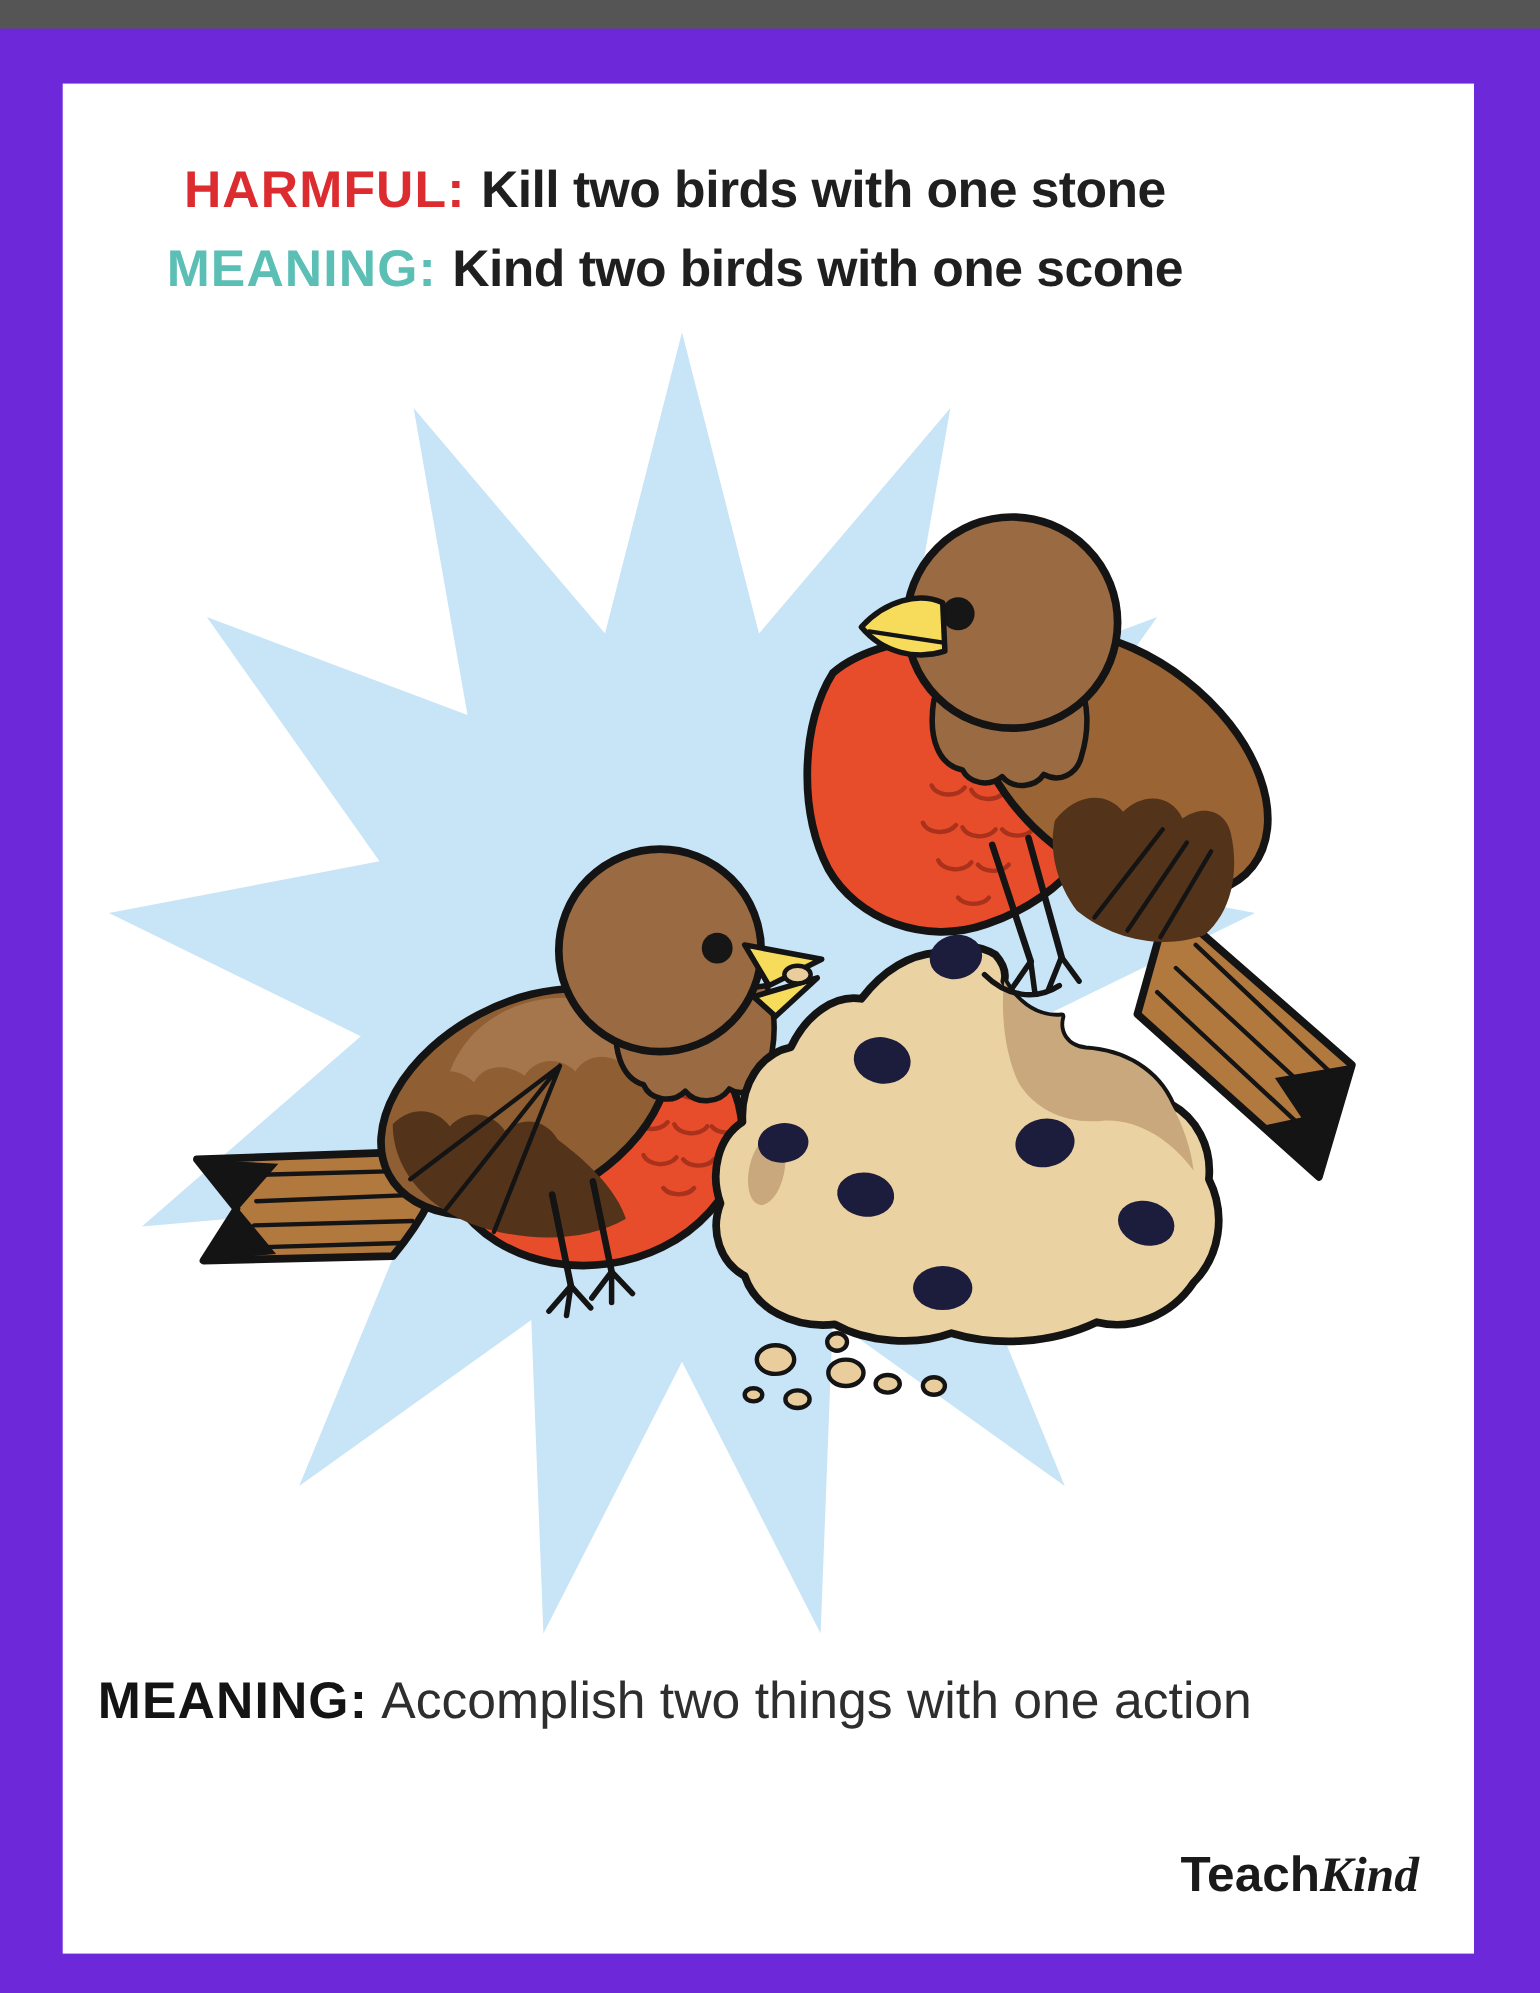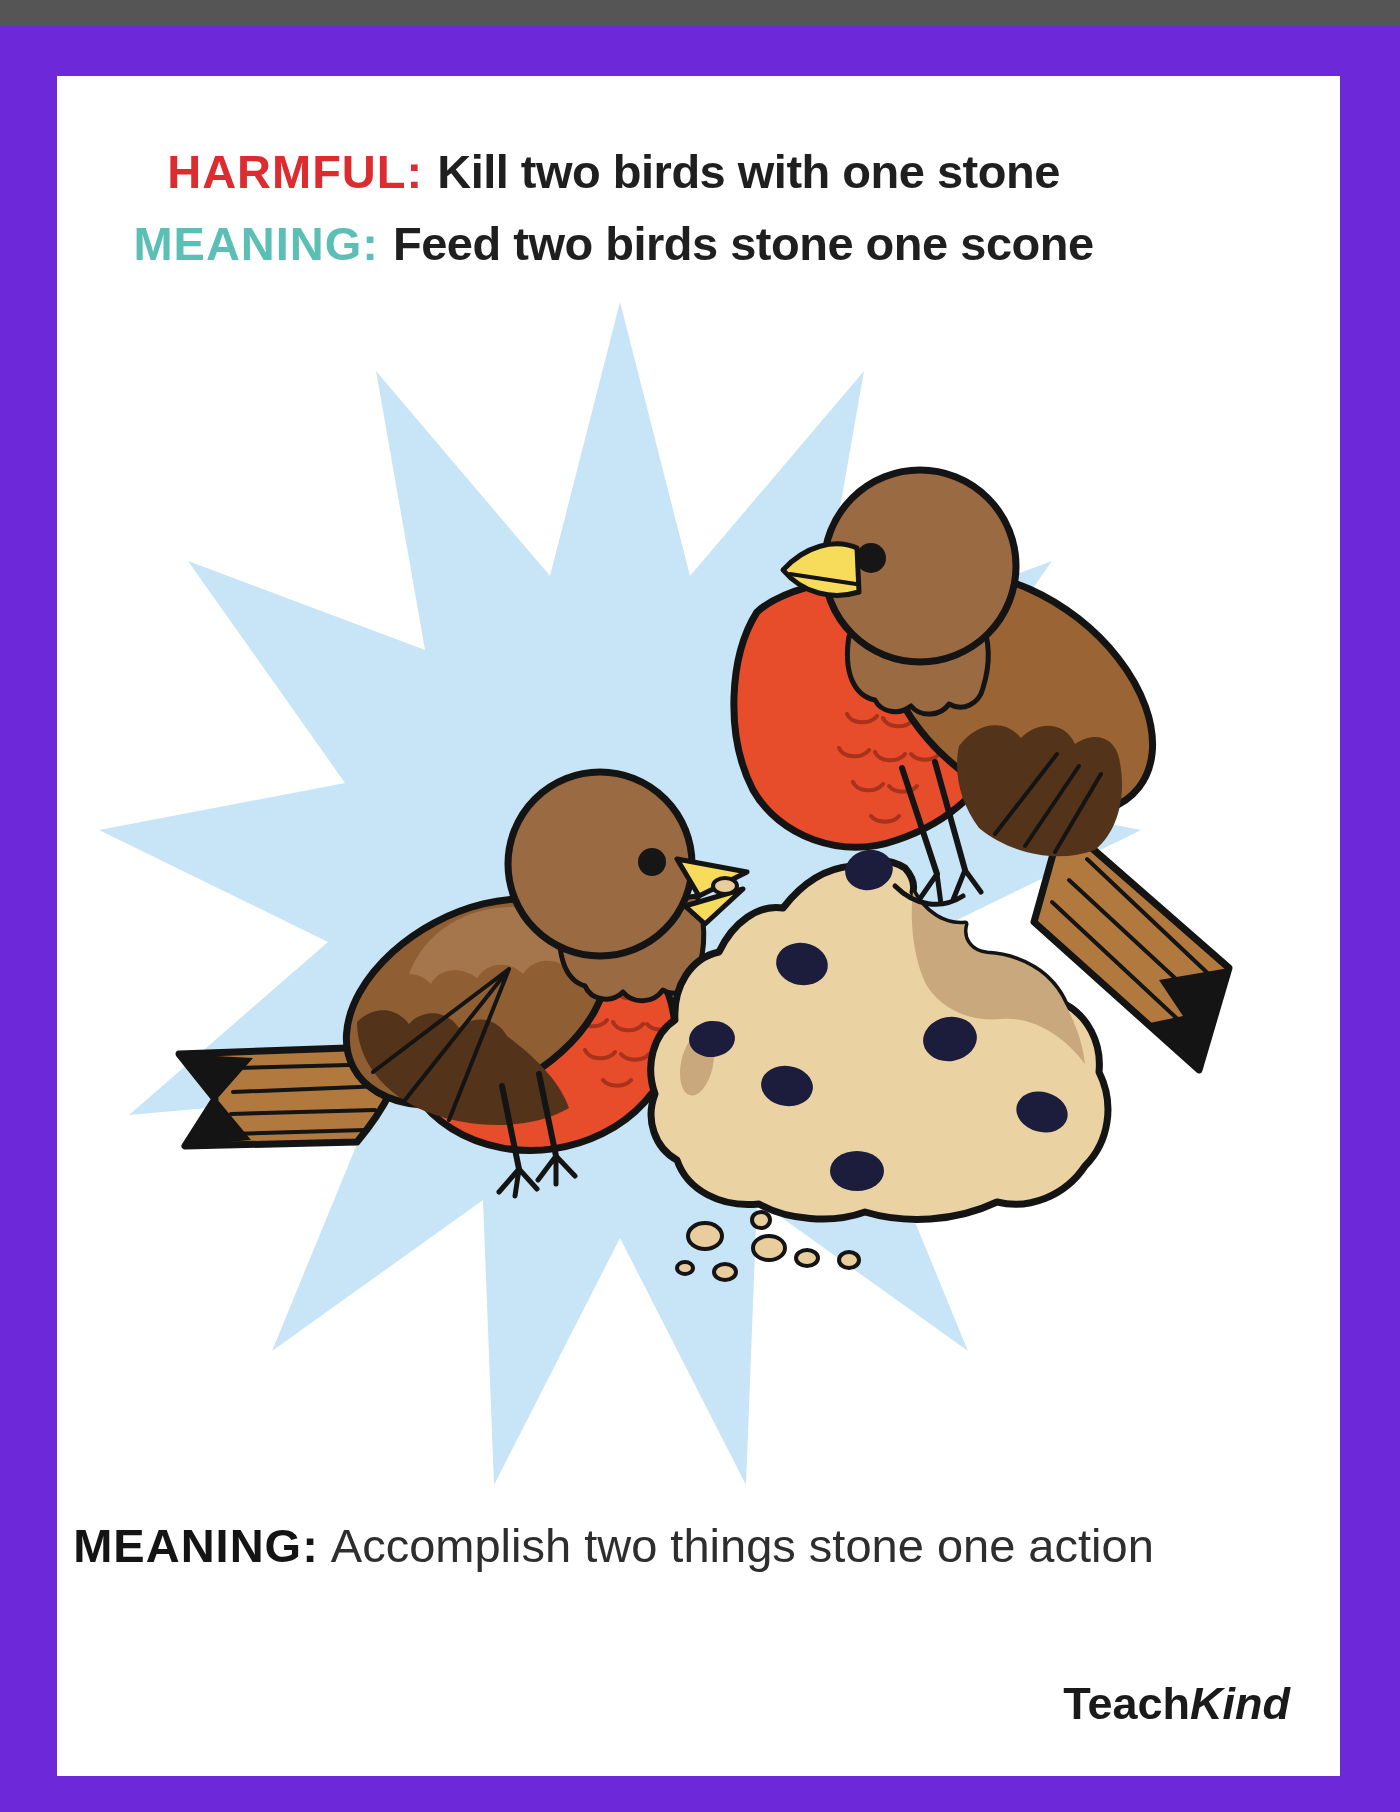--- a/index.html
+++ b/index.html
@@ -41,36 +41,36 @@
     white-space:nowrap;
   }
   .meaning-label{font-weight:700;color:#141414;letter-spacing:1px;}
   .meaning-text{margin-left:12px;font-weight:400;}
   .brand{
     position:absolute;right:50px;bottom:46px;
     font-size:45px;font-weight:800;color:#1A1A1A;
     letter-spacing:0;
   }
   .brand .kind{
-    font-family:Liberation Sans, sans-serif;
+    font-family:Liberation Serif, serif;
     font-style:italic;font-weight:700;
   }
 </style>
 </head>
 <body>
 
 <div class="page">
   <div class="card">
 
     <div class="idioms">
       <div>
         <span class="idiom-label label-harmful">HARMFUL:</span><span class="idiom-text">Kill two birds with one stone</span>
       </div>
       <div>
-        <span class="idiom-label label-helpful">MEANING:</span><span class="idiom-text">Feed two birds stone one scone</span>
+        <span class="idiom-label label-helpful">MEANING:</span><span class="idiom-text">Kind two birds with one scone</span>
       </div>
     </div>
 
     <svg class="illustration" viewBox="0 0 1283 1250" role="img" aria-label="Two cartoon robins share a chocolate chip scone while standing on a light blue starburst">
 
       <polygon fill="#C8E4F7" points="563,28 633,302 807,97 758,376 995,287 838,509 1084,556 855,668 1054,841 805,819 911,1077 700,926 689,1211 563,964 437,1211 426,926 215,1077 321,819 72,841 271,668 42,556 288,509 131,287 368,376 319,97 493,302"></polygon>
 
       <g stroke-linecap="round" stroke-linejoin="round">
         <path d="M 348 772 L 122 780 L 158 825 L 128 872 L 300 868 C 325 838 344 805 348 772 Z" fill="#B2793F" stroke="#141414" stroke-width="7"></path>
         <path d="M 122 780 L 196 784 L 160 825 L 194 866 L 128 872 L 158 825 Z" fill="#141414"></path>
@@ -127,21 +127,21 @@
         <path d="M 938 560 L 1000 480 M 968 572 L 1022 492 M 998 578 L 1044 500" stroke="#141414" stroke-width="4" fill="none"></path>
         <path d="M 792 362 C 786 400 798 422 818 426 C 824 438 842 442 854 432 C 864 444 884 442 892 430 C 906 438 922 430 926 414 C 934 388 932 364 924 346 Z" fill="#9A6A42" stroke="#141414" stroke-width="5"></path>
         <circle cx="863" cy="292" r="96" fill="#9A6A42" stroke="#141414" stroke-width="7"></circle>
         <circle cx="814" cy="284" r="15" fill="#161616"></circle>
         <path d="M 726 296 C 748 272 778 264 800 274 L 802 318 C 776 326 746 320 726 296 Z" fill="#F7DC5C" stroke="#141414" stroke-width="5"></path>
         <path d="M 733 300 L 799 310" stroke="#141414" stroke-width="4" fill="none"></path>
       </g>
     </svg>
 
     <div class="meaning">
-      <span class="meaning-label">MEANING:</span><span class="meaning-text">Accomplish two things stone one action</span>
+      <span class="meaning-label">MEANING:</span><span class="meaning-text">Accomplish two things with one action</span>
     </div>
 
     <div class="brand">
       <span class="teach">Teach</span><span class="kind">Kind</span>
     </div>
 
   </div>
 </div>
 
 </body></html>

